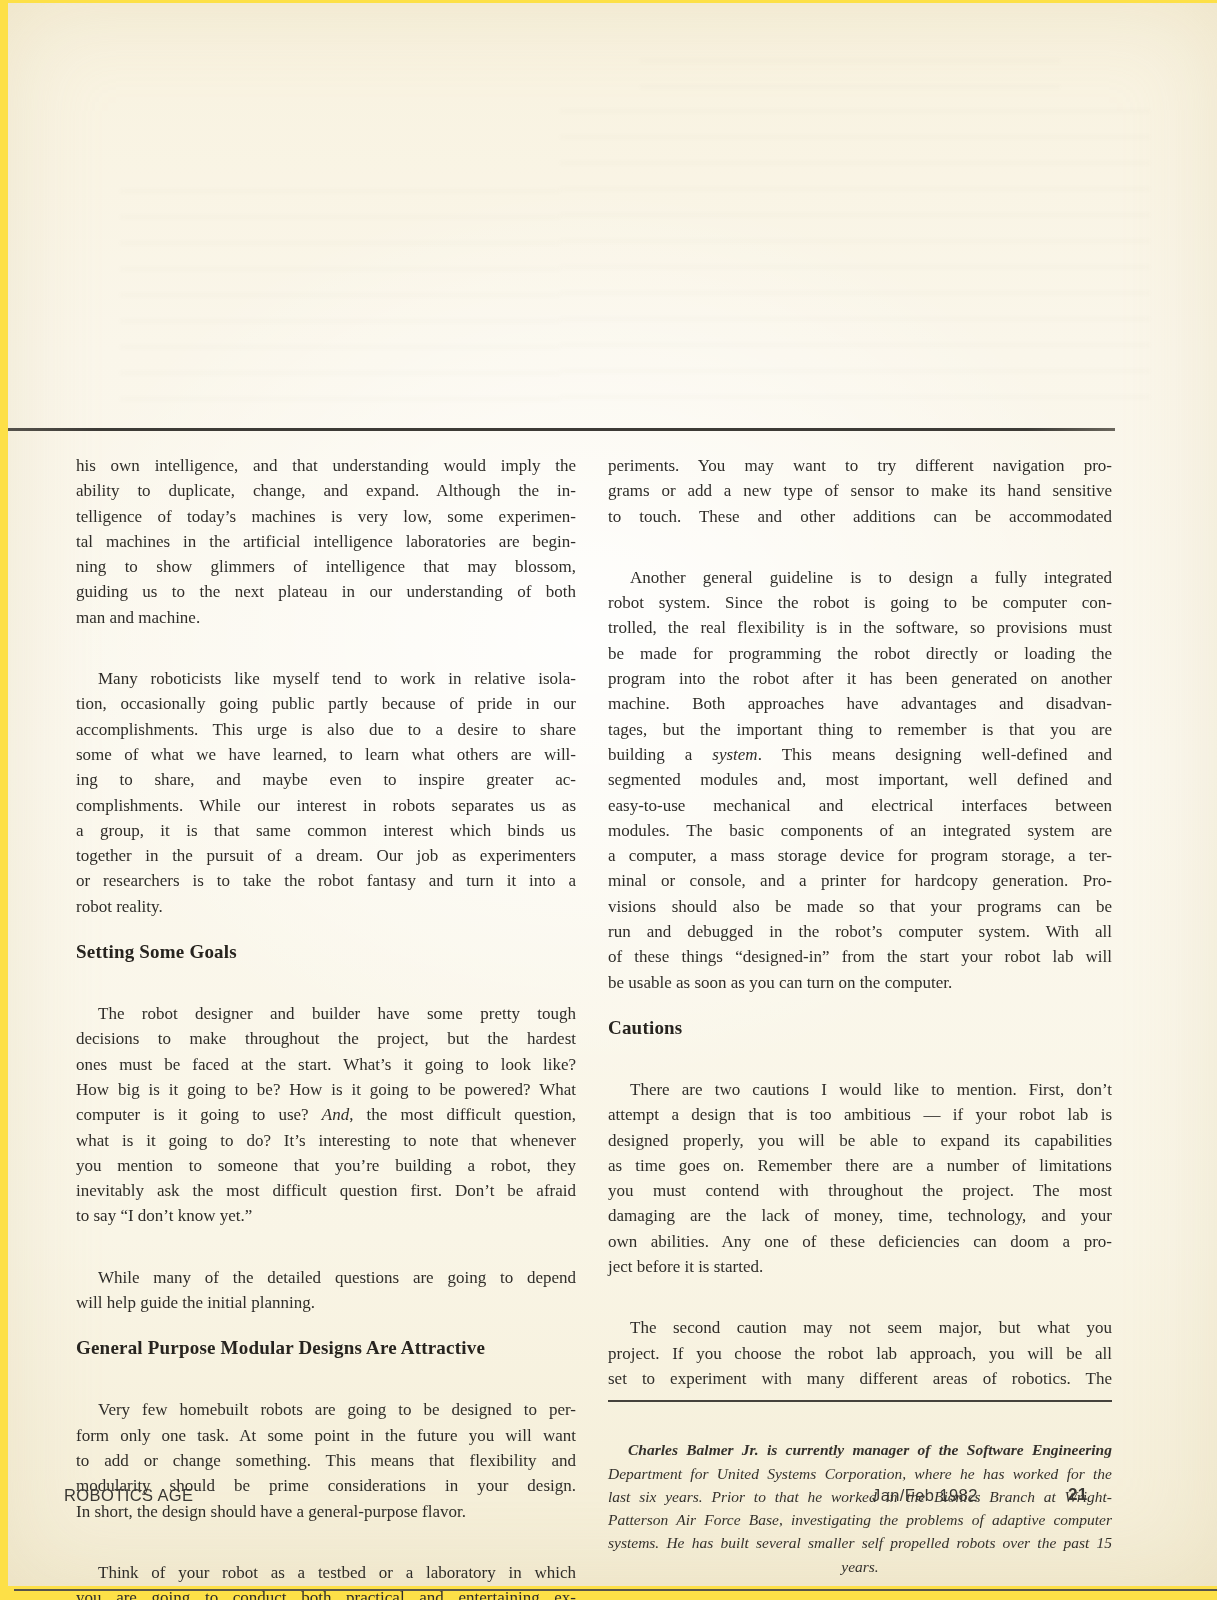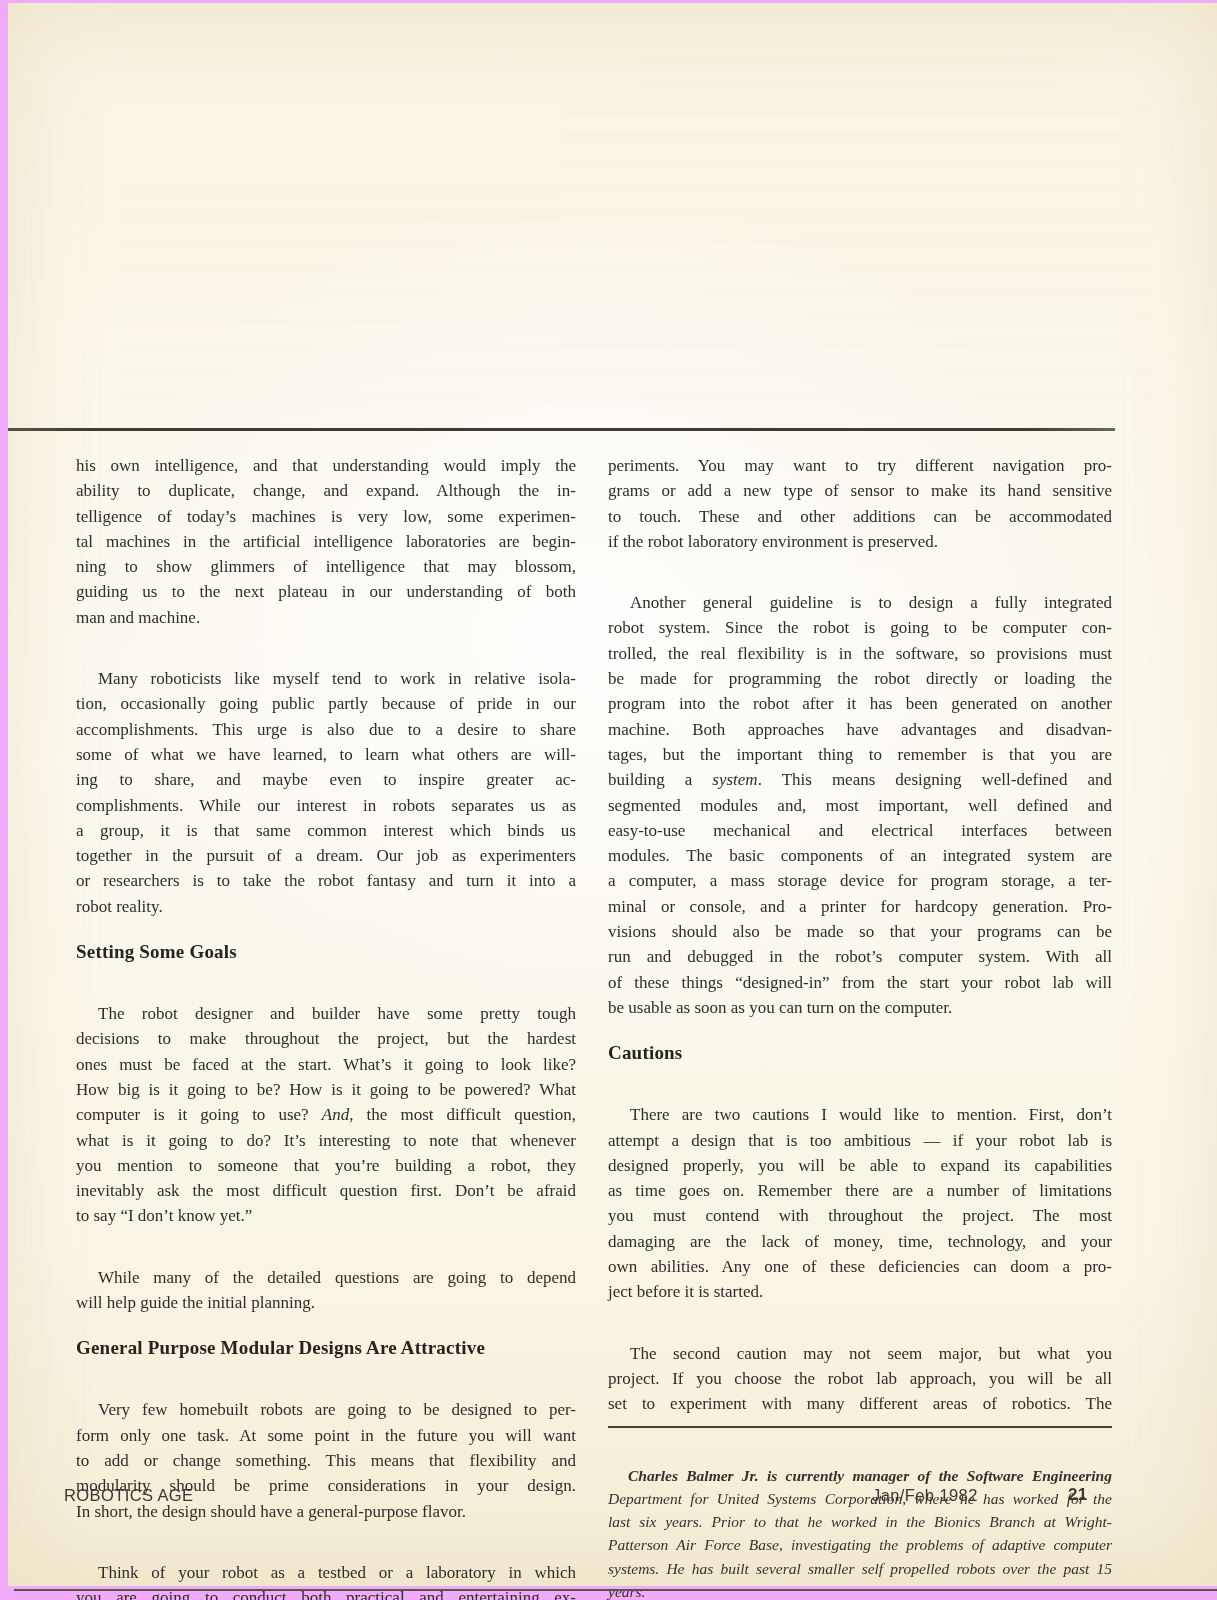--- a/index.html
+++ b/index.html
@@ -1,20 +1,20 @@
 <!DOCTYPE html>
 <html><head>
 <meta charset="utf-8">
 <style>
   html,body { margin:0; padding:0; }
   body { background:#ffffff; font-family:"Liberation Serif", serif; }
 
   .screen {
     position:relative; width:1217px; height:1600px;
-    background:#f0abfc; overflow:hidden;
+    background:#fde047; overflow:hidden;
   }
 
   .page {
     position:absolute; left:8px; top:3px; width:1209px; height:1583px;
     background:
       radial-gradient(ellipse 760px 620px at 48% 40%, rgba(255,255,255,0.9), rgba(255,255,255,0) 72%),
       linear-gradient(180deg, #f8f2df 0%, #faf6ea 22%, #fbf8ee 48%, #f9f5e6 78%, #f4edd5 100%);
     box-shadow: inset 0 0 90px rgba(213,194,147,0.30);
   }
 
@@ -54,21 +54,21 @@
     margin:20px 0 14px 0;
     font-size:19px; font-weight:bold; color:#27241f; letter-spacing:0.2px;
     line-height:26px;
   }
 
   .bio-rule { border-top:2.5px solid #45423c; margin:9px 0 12px 0; }
 
   .bio-para {
     font-style:italic; font-size:15.5px; line-height:23.3px; color:#34312c;
   }
-  .bio-para .line { min-height:23.3px; }
+  .bio-para .line { min-height:23.3px;text-align:center; }
   .bio-para .ind { text-indent:20px;font-weight:bold; }
 
   .footer-item {
     position:absolute; font-family:"Liberation Sans", sans-serif;
     font-size:16.5px; color:#3a3833; letter-spacing:0.4px;
   }
   .footer-left  { left:64px;  top:1486px; }
   .footer-date  { left:872px; top:1486px; }
   .footer-page  { left:1068px; top:1485px; font-weight:600; font-size:17px; }
 </style>
@@ -133,21 +133,20 @@
       <div class="para">
         <div class="line jl ind">Think of your robot as a testbed or a laboratory in which</div>
         <div class="line jl">you are going to conduct both practical and entertaining ex-</div>
       </div>
     </div>
   <div class="col col-right">
       <div class="para">
         <div class="line jl">periments. You may want to try different navigation pro-</div>
         <div class="line jl">grams or add a new type of sensor to make its hand sensitive</div>
         <div class="line jl">to touch. These and other additions can be accommodated</div>
-        <div class="line">if the robot laboratory environment is preserved.</div>
       </div>
       <div class="para">
         <div class="line jl ind">Another general guideline is to design a fully integrated</div>
         <div class="line jl">robot system. Since the robot is going to be computer con-</div>
         <div class="line jl">trolled, the real flexibility is in the software, so provisions must</div>
         <div class="line jl">be made for programming the robot directly or loading the</div>
         <div class="line jl">program into the robot after it has been generated on another</div>
         <div class="line jl">machine. Both approaches have advantages and disadvan-</div>
         <div class="line jl">tages, but the important thing to remember is that you are</div>
         <div class="line jl">building a <span class="it">system</span>. This means designing well-defined and</div>

